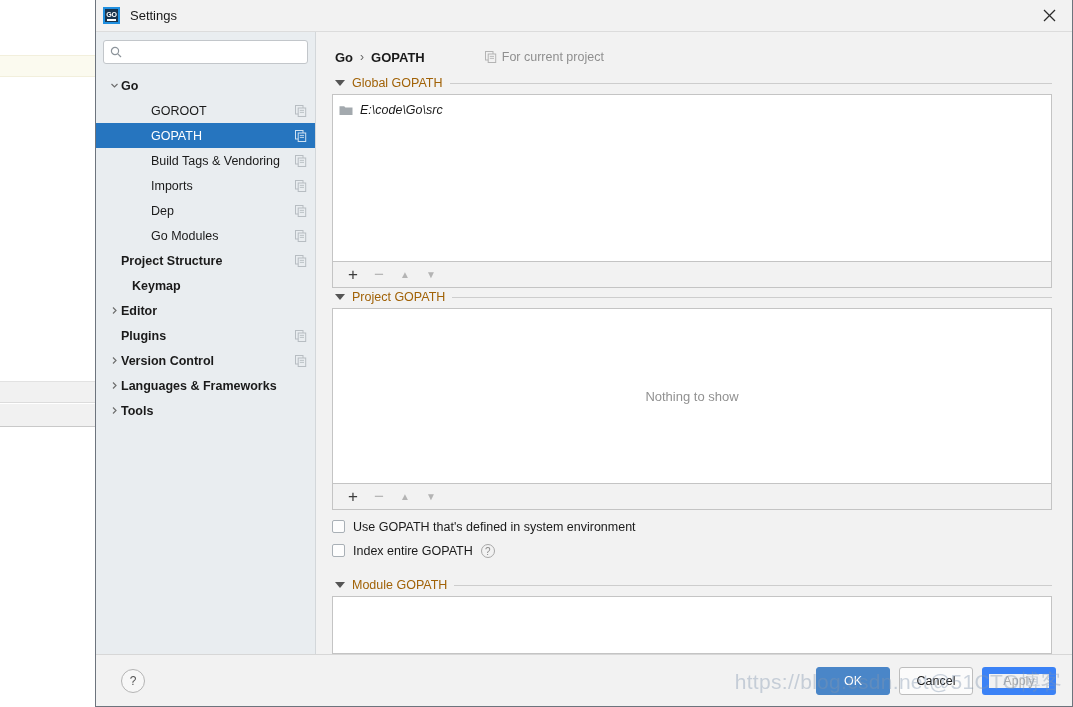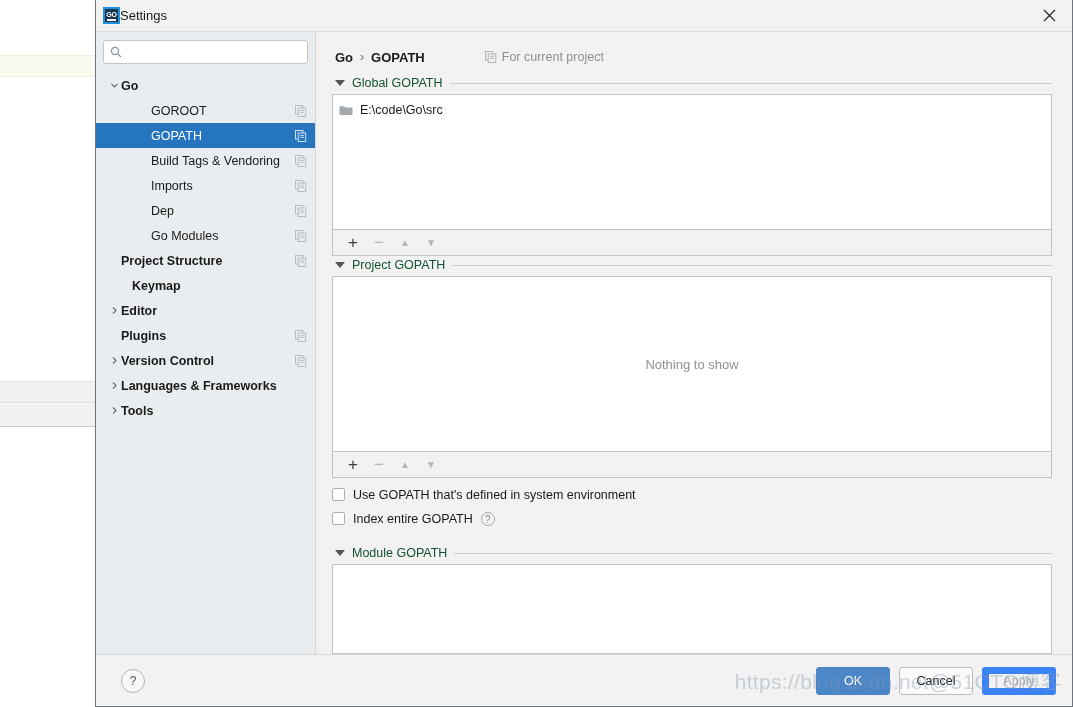--- a/index.html
+++ b/index.html
@@ -53,21 +53,21 @@
     position: relative;
   }
   .app-icon .go-text {
     font-size: 7px; font-weight: bold; color: #ffffff;
     line-height: 7px; letter-spacing: -0.3px;
   }
   .app-icon .go-bar {
     width: 9px; height: 2px; background: #ffffff; margin-top: 1px;
   }
   .title-text {
-    font-size: 13px; color: #1a1a1a;
+    margin-left: 10px; font-size: 13px; color: #1a1a1a;
   }
   .close-btn {
     position: absolute; right: 0; top: 0;
     width: 45px; height: 31px;
     display: flex; align-items: center; justify-content: center;
     cursor: pointer;
   }
   .close-btn svg { display: block; }
 
   
@@ -125,21 +125,21 @@
   .for-project {
     margin-left: 53px; display: flex; align-items: center; gap: 5px;
     font-size: 12.5px; color: #8f8f8f;
   }
 
   
   .section-head {
     display: flex; align-items: center; gap: 7px;
     margin-bottom: 4px; margin-top: 2px;
   }
-  .section-title { font-size: 12.5px; color: #14532d; white-space: nowrap; }
+  .section-title { font-size: 12.5px; color: #a16207; white-space: nowrap; }
   .section-line { flex: 1; height: 1px; background: #cdcdcd; }
   .tri-down {
     width: 0; height: 0;
     border-left: 5px solid transparent; border-right: 5px solid transparent;
     border-top: 6px solid #555; margin-left: 3px;
   }
 
   
   .list-panel {
     background: #ffffff; border: 1px solid #c4c4c4;
@@ -421,21 +421,21 @@
           </svg>
           <span>For current project</span>
         </span>
       </div>
 
       <div class="section-head">
         <span class="tri-down"></span>
         <span class="section-title">Global GOPATH</span>
         <span class="section-line"></span>
       </div>
-      <div class="list-panel" style="height:136px;">
+      <div class="list-panel" style="height:168px;font-style:italic;">
         <div class="list-item">
           <svg class="folder-ico" width="14" height="12" viewBox="0 0 14 12">
             <path d="M0.5 2.2 L0.5 11 L13.5 11 L13.5 3.6 L6.4 3.6 L5.2 2.2 Z" fill="#a3a9ae"></path>
           </svg>
           <span>E:\code\Go\src</span>
         </div>
       </div>
       <div class="list-toolbar" id="global-toolbar">
           <div class="tb-btn">
             <span style="color: rgb(60, 60, 60); font-size: 17px; line-height: 17px;">+</span>

